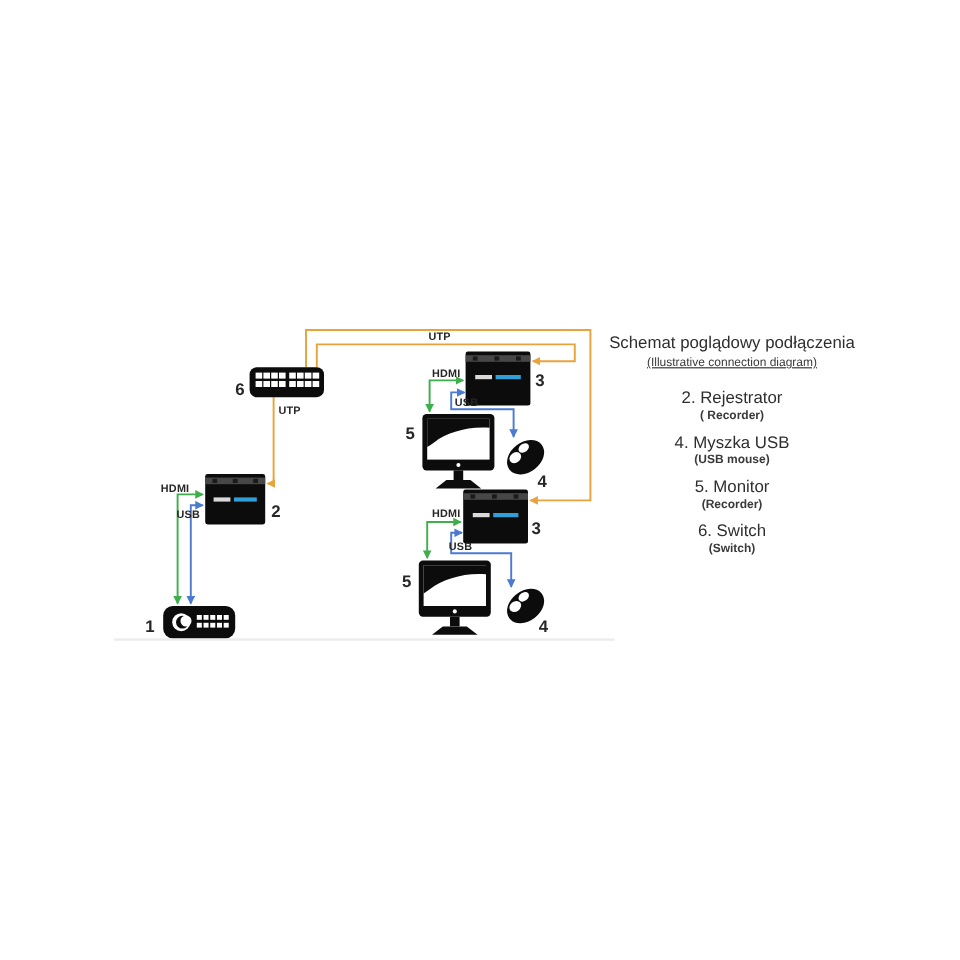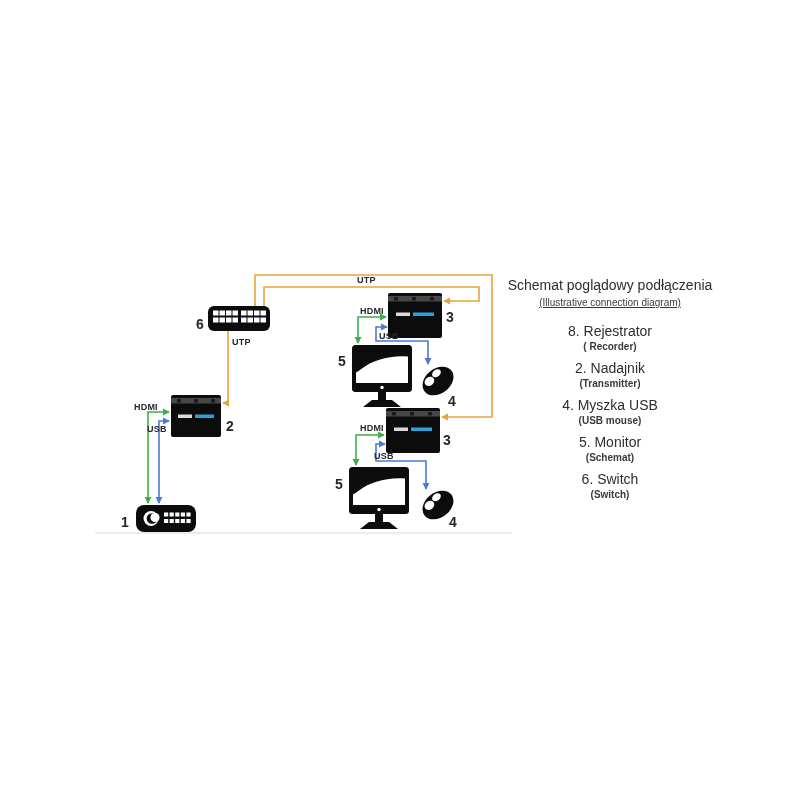--- a/index.html
+++ b/index.html
@@ -166,33 +166,29 @@
 </svg>
 </div>
 
 <div class="img-edge"></div>
 
 <div class="legend">
   <div class="legend-title">Schemat poglądowy podłączenia</div>
   <div class="legend-subtitle">(Illustrative connection diagram)</div>
   <div class="legend-list">
     <div class="legend-item">
-      <div class="legend-item-label">8. Rejestrator</div>
+      <div class="legend-item-label">2. Rejestrator</div>
       <div class="legend-item-sub">( Recorder)</div>
-    </div>
-    <div class="legend-item">
-      <div class="legend-item-label">2. Nadajnik</div>
-      <div class="legend-item-sub">(Transmitter)</div>
     </div>
     <div class="legend-item">
       <div class="legend-item-label">4. Myszka USB</div>
       <div class="legend-item-sub">(USB mouse)</div>
     </div>
     <div class="legend-item">
       <div class="legend-item-label">5. Monitor</div>
-      <div class="legend-item-sub">(Schemat)</div>
+      <div class="legend-item-sub">(Recorder)</div>
     </div>
     <div class="legend-item">
       <div class="legend-item-label">6. Switch</div>
       <div class="legend-item-sub">(Switch)</div>
     </div>
   </div>
 </div>
 
 </body></html>

